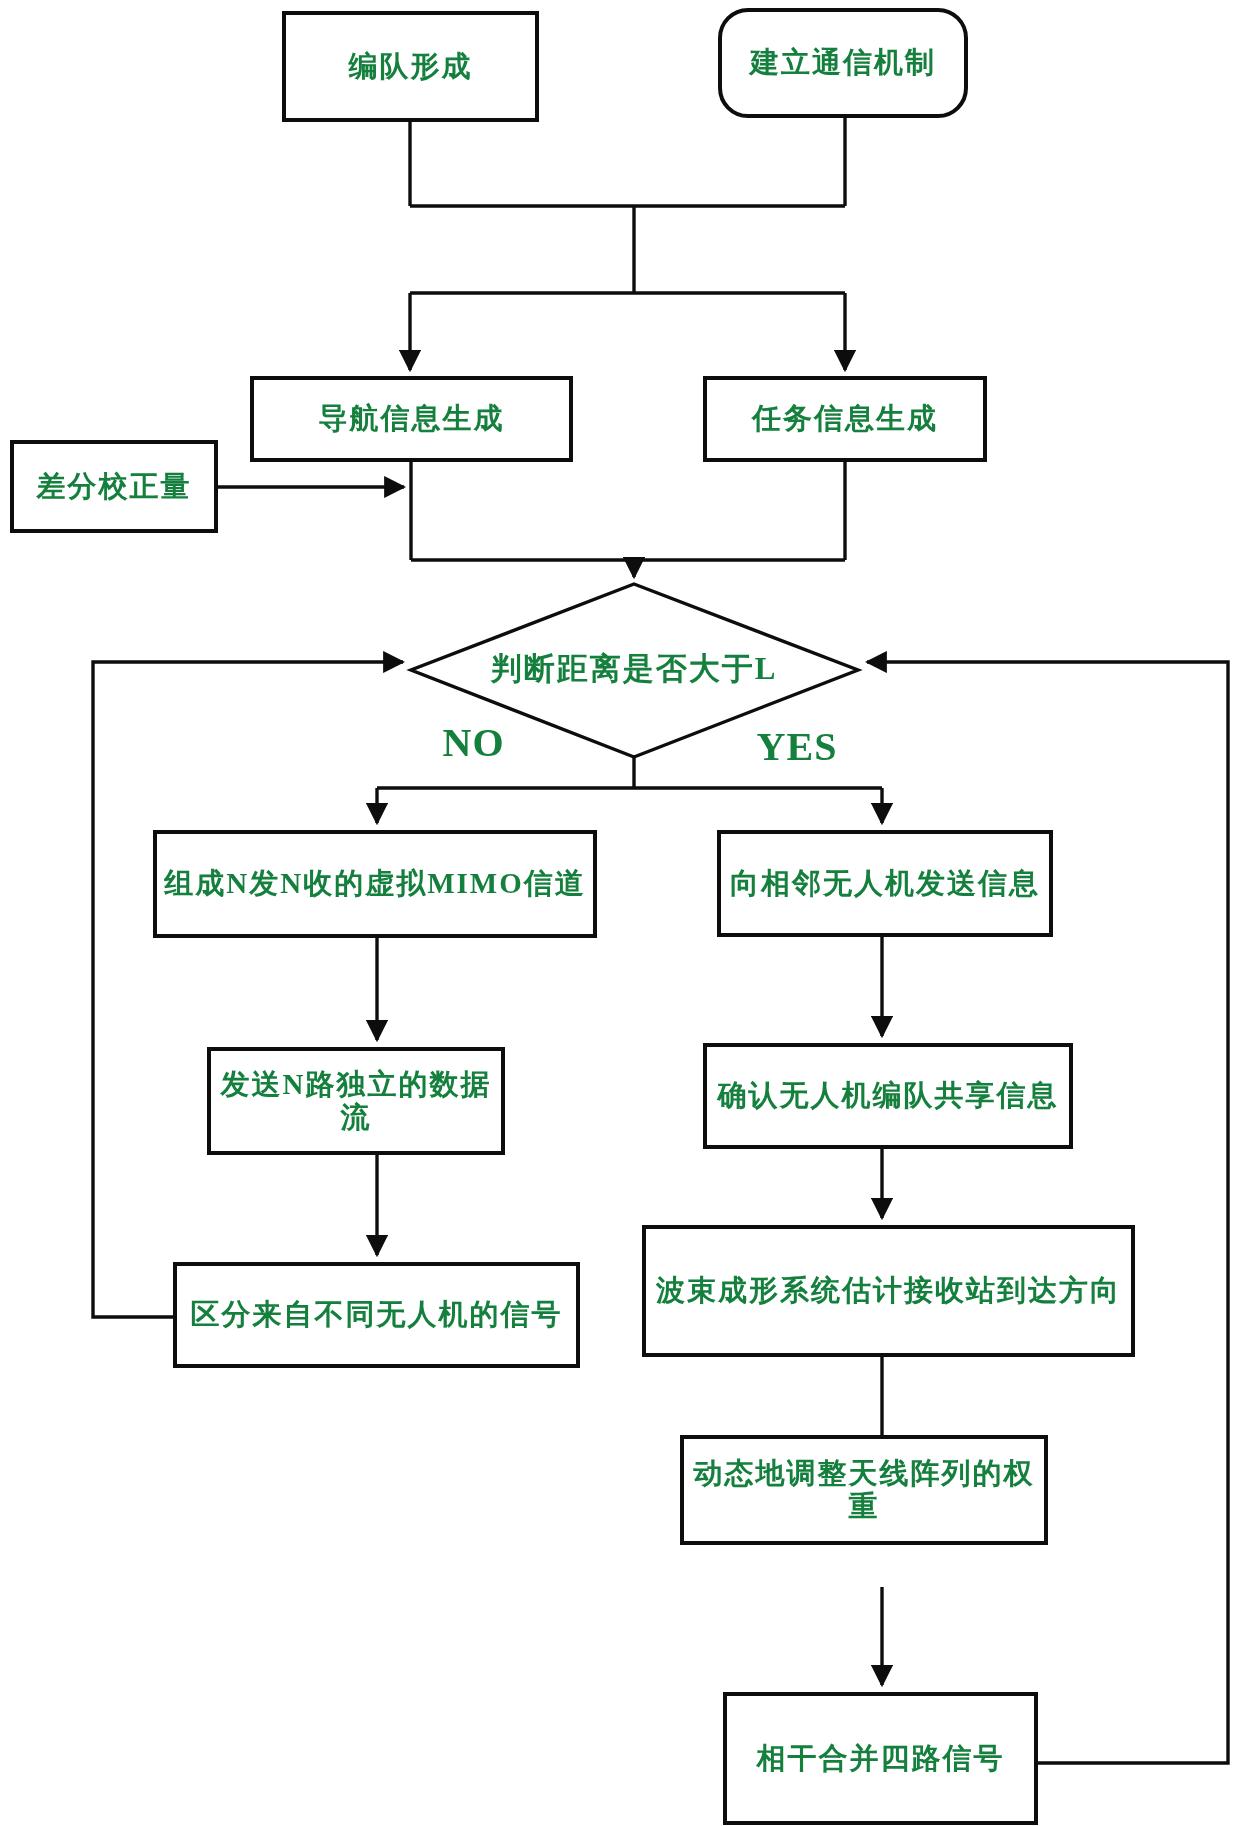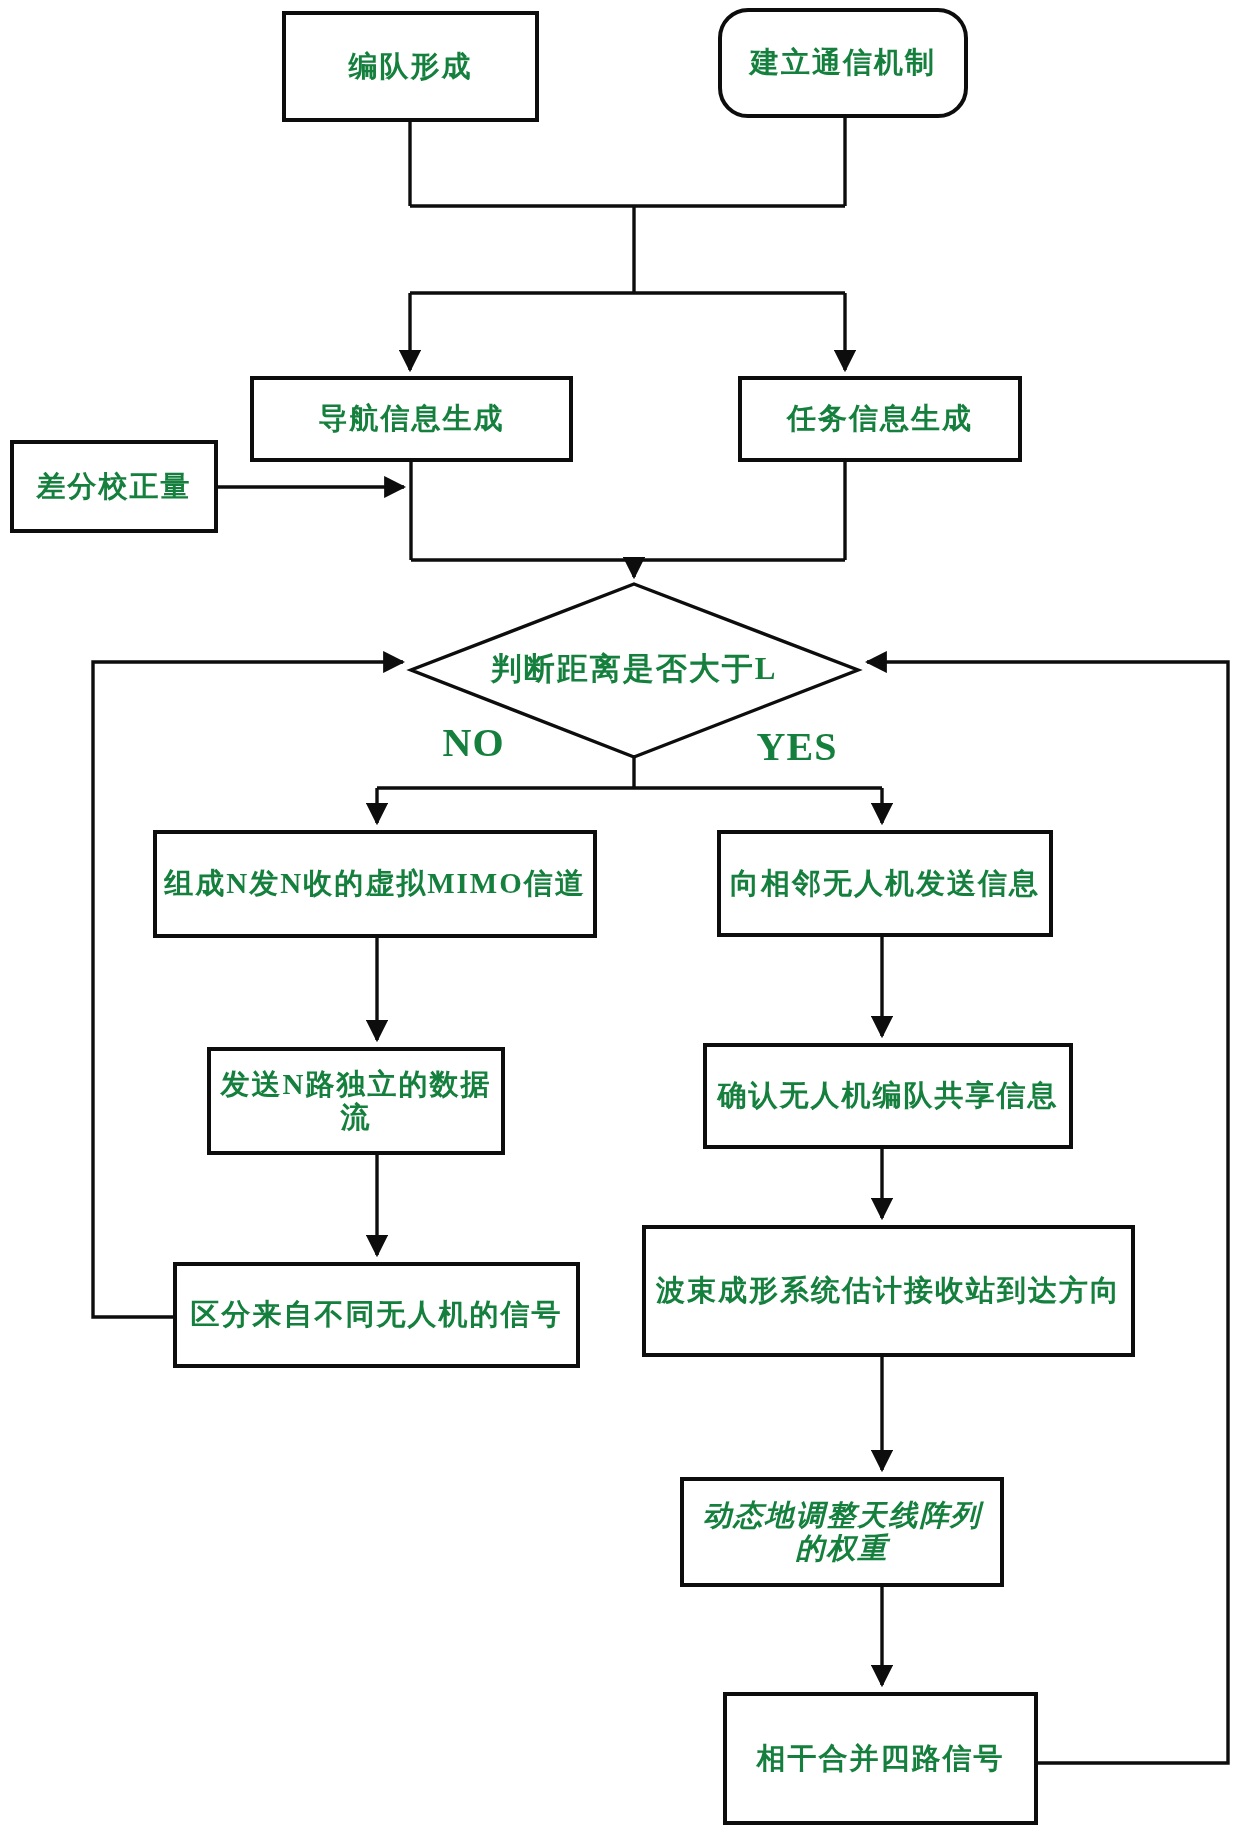--- a/index.html
+++ b/index.html
@@ -41,29 +41,29 @@
     font-weight: bold;
     background: transparent;
   }
   #decision-label { font-size: 31px; letter-spacing: 2px; }
   .branch-label { font-size: 40px; letter-spacing: 1px; }
 
   
   #node-formation   { left: 282px; top: 11px;   width: 257px; height: 111px; }
   #node-comm        { left: 718px; top: 8px;    width: 250px; height: 110px; border-radius: 30px; }
   #node-nav         { left: 250px; top: 376px;  width: 323px; height: 86px;  }
-  #node-task        { left: 703px; top: 376px;  width: 284px; height: 86px; margin-left: 35px;  }
+  #node-task        { left: 703px; top: 376px;  width: 284px; height: 86px;  }
   #node-diff        { left: 10px;  top: 440px;  width: 208px; height: 93px;  }
   #node-mimo        { left: 153px; top: 830px;  width: 444px; height: 108px; }
   #node-streams     { left: 207px; top: 1047px; width: 298px; height: 108px; }
   #node-distinguish { left: 173px; top: 1262px; width: 407px; height: 106px; }
   #node-sendinfo    { left: 717px; top: 830px;  width: 336px; height: 107px; }
   #node-confirm     { left: 703px; top: 1043px; width: 370px; height: 106px; }
   #node-beamform    { left: 642px; top: 1225px; width: 493px; height: 132px; }
-  #node-adjust      { left: 680px; top: 1477px; width: 324px; height: 110px; font-style: italic; }
+  #node-adjust      { left: 680px; top: 1435px; width: 368px; height: 110px; }
   #node-combine     { left: 723px; top: 1692px; width: 315px; height: 133px; }
 
   #decision-label   { left: 428px; top: 638px;  width: 412px; height: 62px;  }
   #label-no         { left: 436px; top: 718px;  width: 75px;  height: 48px;  }
   #label-yes        { left: 753px; top: 722px;  width: 88px;  height: 48px;  }
 </style>
 </head>
 <body>
 
 <div id="canvas">

